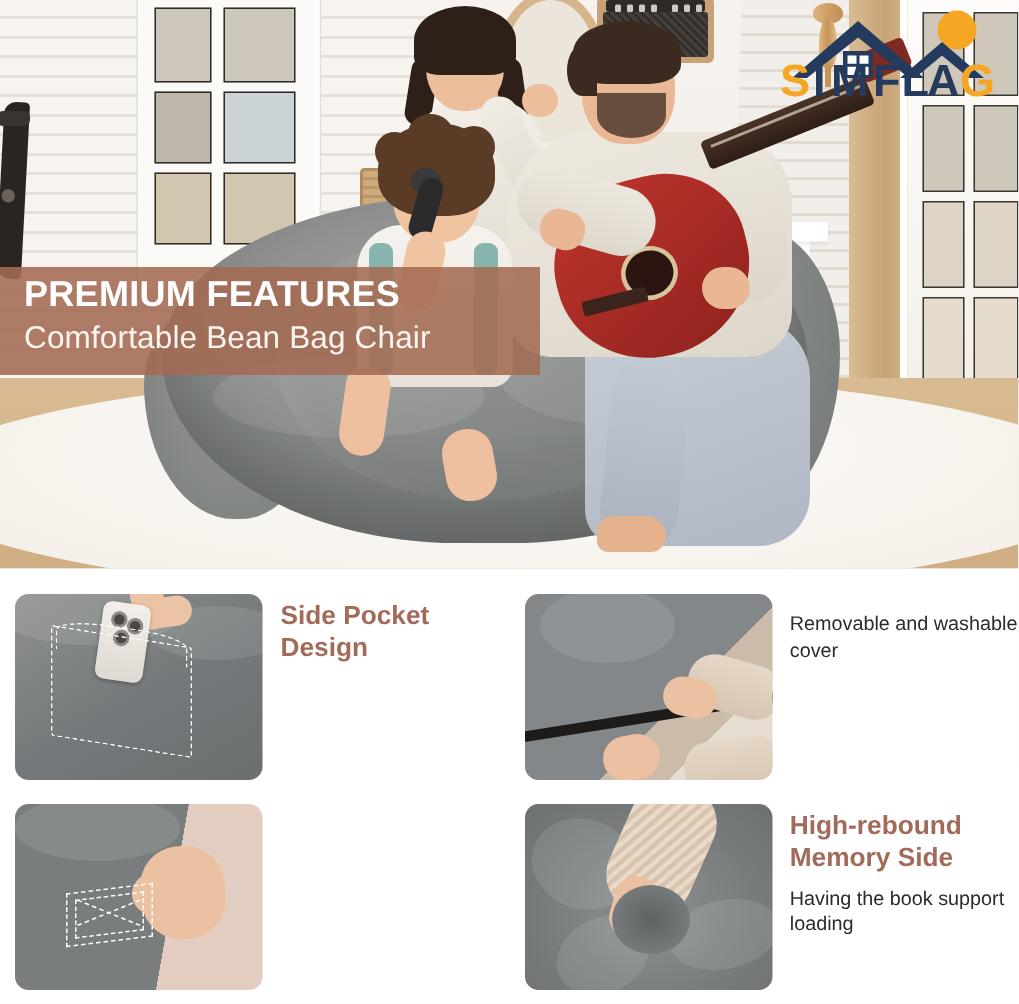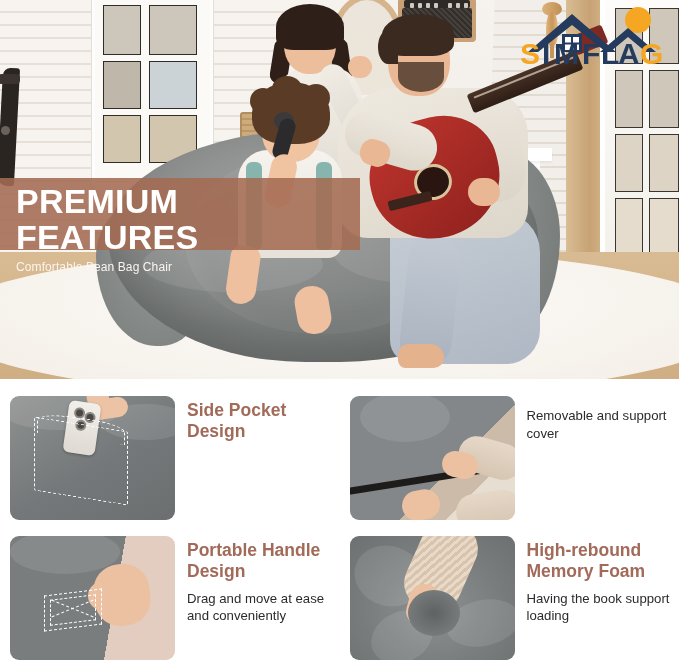--- a/index.html
+++ b/index.html
@@ -170,23 +170,23 @@
   .kid-foot1{position:absolute;left:228px;top:246px;width:30px;height:58px;border-radius:14px 14px 20px 20px;background:#eec0a0;transform:rotate(8deg);}
   .kid-foot2{position:absolute;left:296px;top:286px;width:34px;height:48px;border-radius:16px;background:#eec0a0;transform:rotate(-10deg);}
 
   
   .logo{position:absolute;left:516px;top:6px;width:160px;height:62px;}
   .logo svg{display:block;}
 
   
   .banner{position:absolute;left:0;top:178px;width:360px;height:72px;
      background:rgba(164,107,82,.88);}
-  .banner h1{margin:0;padding:6px 0 0 16px;color:#fff;font-size:34px;font-weight:700;
+  .banner h1{margin:0;padding:6px 0 0 16px;color:#fff;font-size:24px;font-weight:700;
      letter-spacing:.2px;line-height:1.05;}
-  .banner h2{margin:0;padding:5px 0 0 16px;color:#fbf4f0;font-size:12px;font-weight:400;
+  .banner h2{margin:0;padding:5px 0 0 16px;color:#fbf4f0;font-size:21px;font-weight:400;
      letter-spacing:.1px;}
 
   
   .features{position:absolute;left:0;top:380px;width:679px;height:289px;background:#fff;}
   .frow{position:absolute;left:0;width:679px;height:140px;display:flex;}
   .frow.r1{top:14px;}
   .frow.r2{top:154px;}
   .fcell{width:339.5px;height:140px;display:flex;align-items:flex-start;}
 
   .fphoto{width:165px;height:124px;border-radius:9px;margin-left:10px;margin-top:2px;
@@ -417,54 +417,50 @@
         <div class="fphoto p2">
           <div class="crease" style="left:10px;top:-4px;width:90px;height:50px"></div>
           <div class="zip"></div>
           <div class="zip-pull"></div>
           <div class="arm-sleeve" style="left:108px;top:44px;width:64px;height:36px;border-radius:18px;transform:rotate(16deg)"></div>
           <div class="forearm" style="left:92px;top:56px;width:36px;height:26px;border-radius:13px;transform:rotate(12deg)"></div>
           <div class="arm-sleeve" style="left:106px;top:96px;width:66px;height:36px;border-radius:18px;transform:rotate(-8deg)"></div>
           <div class="forearm" style="left:52px;top:94px;width:38px;height:30px;border-radius:15px;transform:rotate(-10deg)"></div>
         </div>
         <div class="ftext">
-          <p class="fb">Removable and support cover</p>
+          <p class="fb">Removable and washable cover</p>
         </div>
       </div>
     </div>
 
     <div class="frow r2">
 
       <div class="fcell">
         <div class="fphoto p3">
           <div class="crease" style="left:0;top:-6px;width:110px;height:44px"></div>
           <div class="forearm" style="left:84px;top:28px;width:56px;height:62px;border-radius:26px;transform:rotate(-6deg)"></div>
           <div class="forearm" style="left:78px;top:46px;width:34px;height:28px;border-radius:14px"></div>
           <div class="dash handlebox"></div>
           <div class="dash handlebox-in"></div>
           <div class="dash hx1"></div>
           <div class="dash hx2"></div>
         </div>
-        <div class="ftext">
-          <p class="fh">Portable Handle Design</p>
-          <p class="fb">Drag and move at ease and conveniently</p>
-        </div>
       </div>
 
       <div class="fcell">
         <div class="fphoto p4">
           <div class="crease" style="left:4px;top:10px;width:70px;height:60px;transform:rotate(18deg)"></div>
           <div class="crease" style="left:96px;top:64px;width:74px;height:46px;transform:rotate(-12deg)"></div>
           <div class="crease" style="left:20px;top:76px;width:64px;height:50px;transform:rotate(-26deg)"></div>
           <div class="arm-sleeve" style="left:62px;top:-16px;width:58px;height:92px;border-radius:26px;transform:rotate(24deg);
                background:repeating-linear-gradient(115deg,#e9d9c7 0 3px,#d8c4ae 3px 6px)"></div>
           <div class="forearm" style="left:58px;top:48px;width:30px;height:42px;border-radius:14px;transform:rotate(16deg)"></div>
           <div class="dimple"></div>
         </div>
         <div class="ftext">
-          <p class="fh">High-rebound Memory Foam</p>
+          <p class="fh">High-rebound Memory Side</p>
           <p class="fb">Having the book support loading</p>
         </div>
       </div>
     </div>
 
   </div>
 </div>
 
 </body></html>

